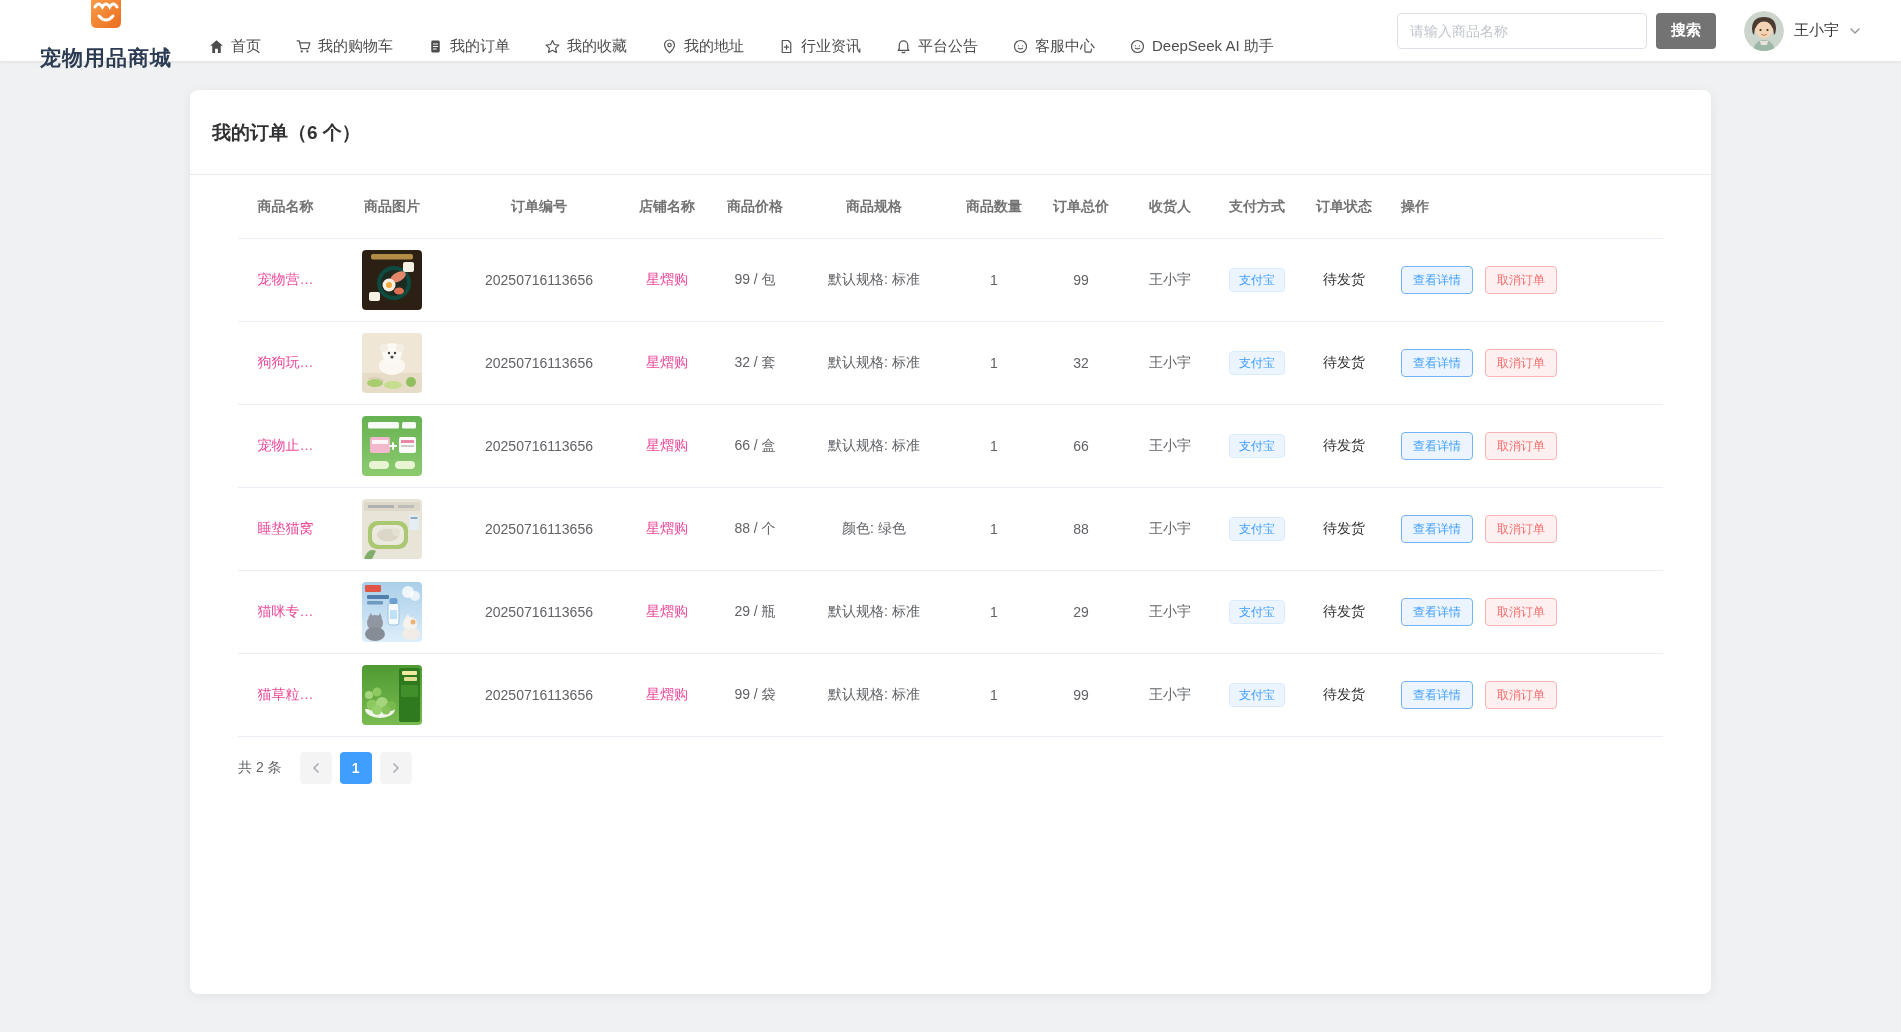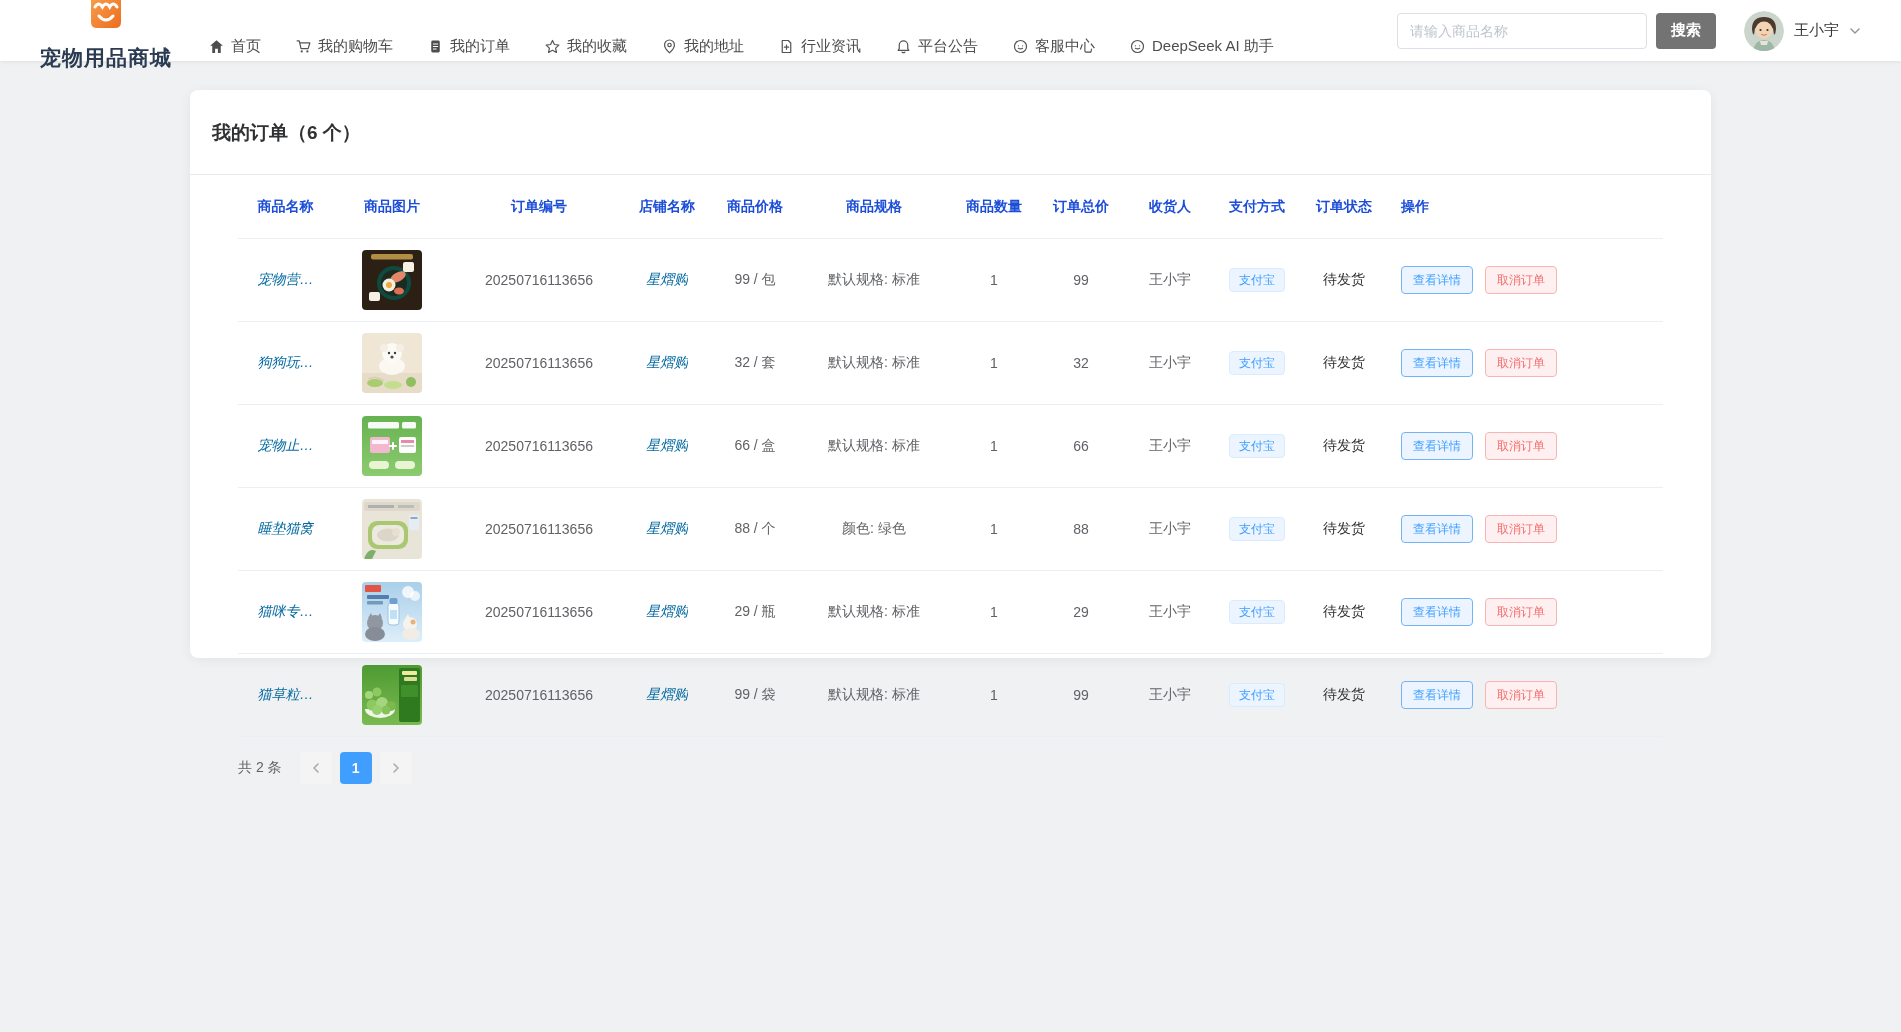--- a/index.html
+++ b/index.html
@@ -32,38 +32,38 @@
     border-radius:4px; font-size:15px; font-weight:bold; cursor:pointer;
     font-family:"Liberation Sans","DejaVu Sans",sans-serif;
   }
   .user-wrap { display:flex; align-items:center; gap:10px; margin-left:28px; cursor:pointer; }
   .avatar { width:40px; height:40px; border-radius:50%; overflow:hidden; flex:none; }
   .user-name { font-size:15px; color:#333; white-space:nowrap; }
   .chev { width:12px; height:12px; }
   
   .main { padding:29px 0 0 190px; }
   .card {
-    width:1521px; height:568px; background:#fff; border-radius:8px;
+    width:1521px; height:904px; background:#fff; border-radius:8px;
     box-shadow:0 2px 12px rgba(0,0,0,.06);
   }
   .card-title { font-size:19px; font-weight:600; color:#303133; padding:30px 24px 28px 22px; }
   .card-divider { height:1px; background:#e8eaec; }
   .table-wrap { margin:0 48px; }
   .trow, .thead-row { display:flex; align-items:center; border-bottom:1px solid #ebeef5; }
   .thead-row { height:64px; }
   .trow { height:83px; }
-  .th { font-size:14px; font-weight:bold; color:#1d4ed8; text-align:center; }
+  .th { font-size:14px; font-weight:bold; color:#737373; text-align:center; }
   .td { font-size:14px; color:#606266; text-align:center; display:flex; align-items:center; justify-content:center; overflow:hidden; }
   .c1{width:95px;flex:none;} .c2{width:118px;flex:none;} .c3{width:176px;flex:none;}
   .c4{width:80px;flex:none;} .c5{width:96px;flex:none;} .c6{width:142px;flex:none;}
   .c7{width:98px;flex:none;} .c8{width:76px;flex:none;} .c9{width:102px;flex:none;}
   .c10{width:72px;flex:none;} .c11{width:102px;flex:none;}
   .c12{width:266px;flex:none;text-align:left;justify-content:flex-start;padding-left:6px;}
   .th.c12 { padding-left:6px; }
-  .plink { color:#0369a1; text-decoration:none; cursor:pointer; white-space:nowrap; overflow:hidden; text-overflow:ellipsis; max-width:100%;font-style:italic; }
+  .plink { color:#ec4899; text-decoration:none; cursor:pointer; white-space:nowrap; overflow:hidden; text-overflow:ellipsis; max-width:100%; }
   .thumb { width:60px; height:60px; border-radius:4px; overflow:hidden; display:block; cursor:pointer; }
   .thumb svg { display:block; width:60px; height:60px; }
   .tag-pay {
     display:inline-block; height:24px; line-height:22px; padding:0 9px; font-size:12px;
     color:#409eff; background:#ecf5ff; border:1px solid #d9ecff; border-radius:4px; white-space:nowrap;
   }
   .status-text { color:#303133; }
   .btn-view, .btn-cancel {
     height:28px; padding:0 11px; font-size:12px; border-radius:4px; cursor:pointer; white-space:nowrap;
     font-family:"Liberation Sans","DejaVu Sans",sans-serif;

